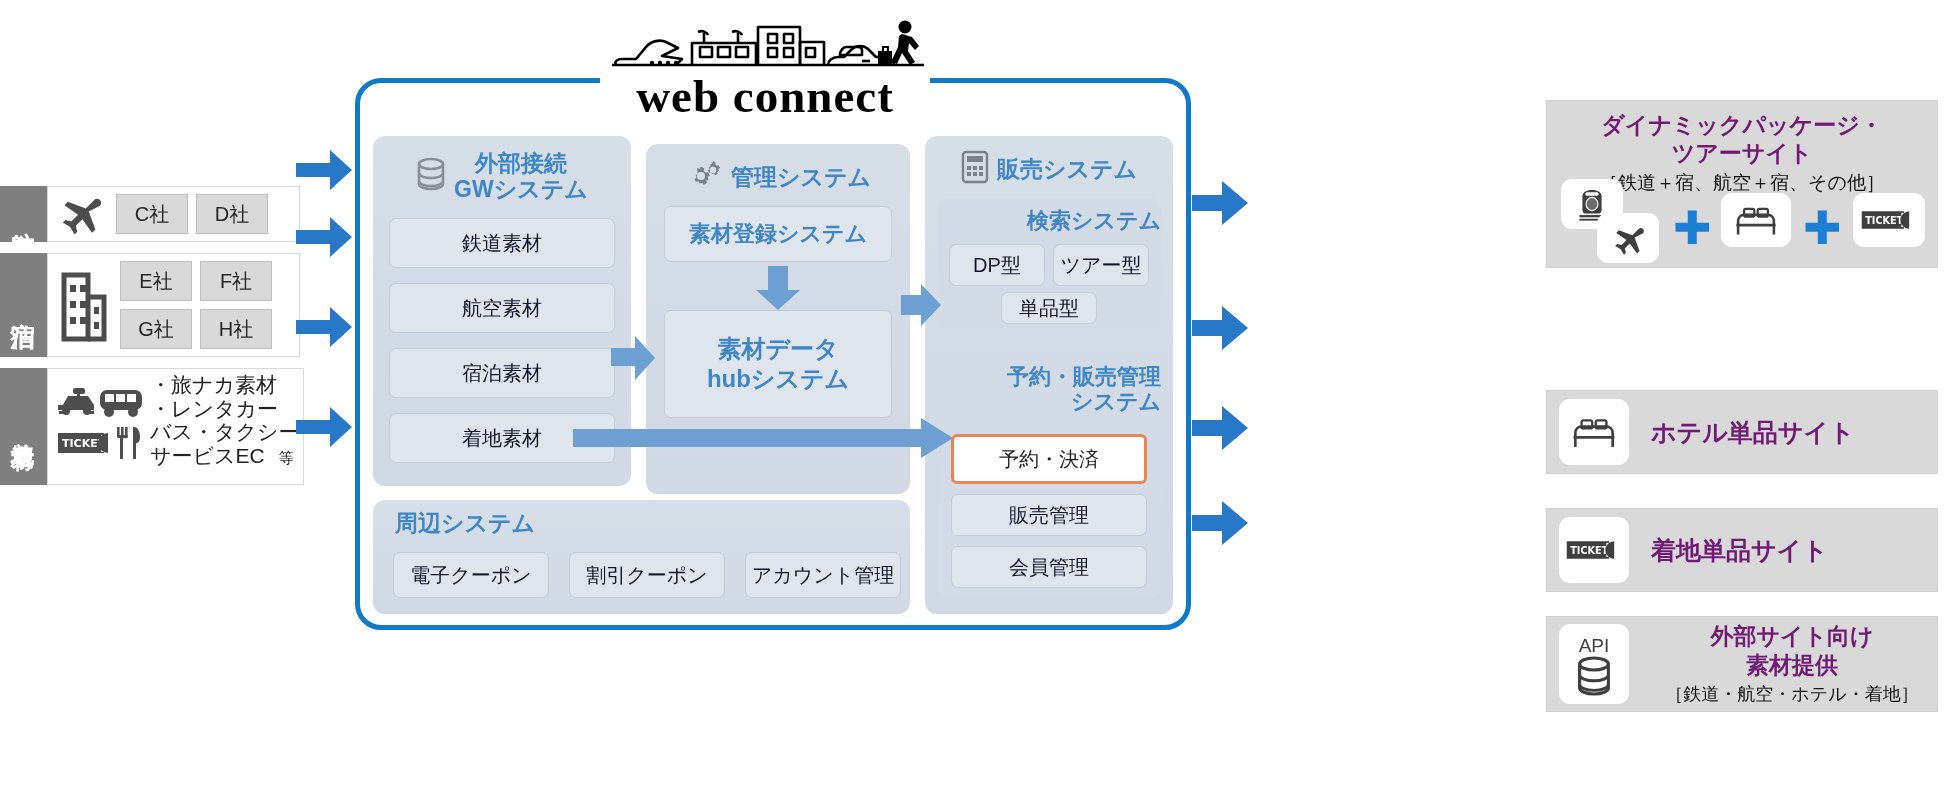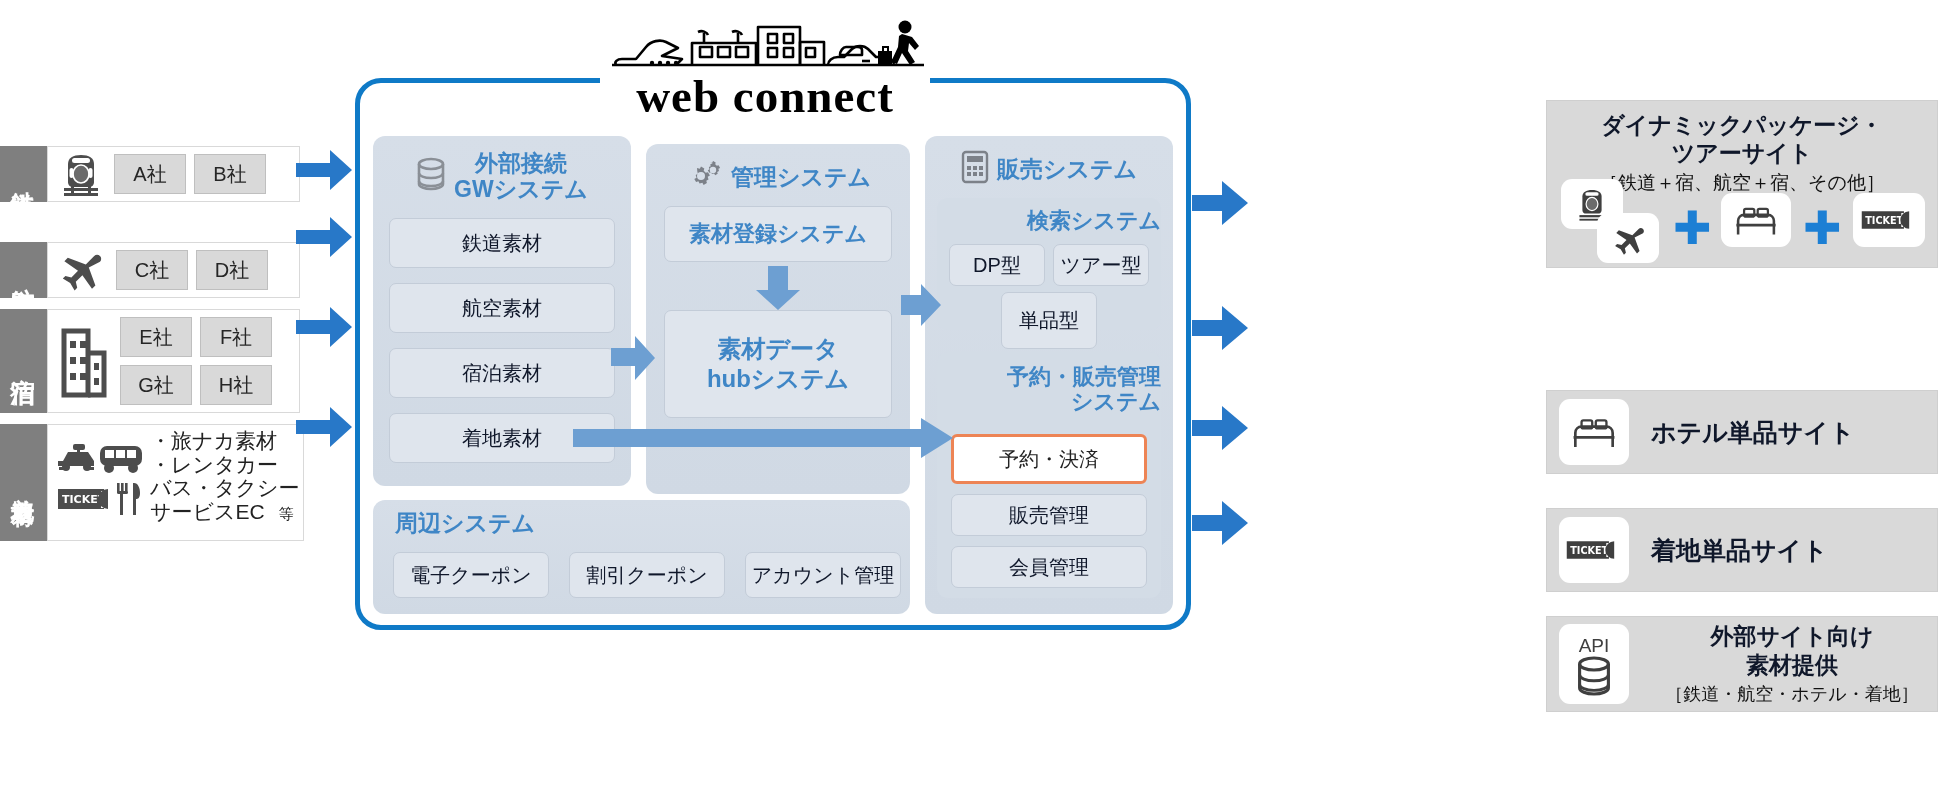--- a/index.html
+++ b/index.html
@@ -95,60 +95,38 @@
   .highlight-box {
     background: #ffffff; border: 3px solid #ed8455; border-radius: 6px;
     display: flex; align-items: center; justify-content: center;
     font-size: 20px; color: #222;
   }
 
   
   .out-panel {
     position: absolute; background: #d9d9d9; border: 1px solid #cfcfcf;
   }
-  .out-title { font-weight: bold; text-align: center; color: #0f172a; }
+  .out-title { font-weight: bold; text-align: center; color: #701a75; }
   .out-sub { text-align: center; color: #111; }
   .icon-tile {
     background: #ffffff; border-radius: 11px;
     display: flex; align-items: center; justify-content: center;
   }
   .plus { color: #1c7fd4; font-weight: bold; font-size: 46px; line-height: 1; }
 
   
   .barrow { position: absolute; }
 </style>
 </head>
 <body>
 
 <div class="canvas">
 
   <div class="left-col">
 
-    <div class="src-row" style="height:56px;width:300px;">
-      <div class="src-tab">鉄道</div>
-      <div class="src-body">
-        <div class="src-icon">
-          <svg width="46" height="44" viewBox="0 0 46 44">
-            <path d="M23 3c-8 0-13 3-13 9v18c0 3 2 5 5 5h16c3 0 5-2 5-5V12c0-6-5-9-13-9z" fill="#4d4d4d"></path>
-            <rect x="14" y="6" width="18" height="5" rx="2.5" fill="#fff"></rect>
-            <ellipse cx="23" cy="22" rx="8" ry="9" fill="#6b6b6b" stroke="#fff" stroke-width="1.6"></ellipse>
-            <rect x="11.5" y="16" width="4" height="10" rx="2" fill="#fff"></rect>
-            <rect x="30.5" y="16" width="4" height="10" rx="2" fill="#fff"></rect>
-            <rect x="6" y="36" width="34" height="3" fill="#4d4d4d"></rect>
-            <rect x="13" y="34" width="3" height="8" fill="#4d4d4d"></rect>
-            <rect x="30" y="34" width="3" height="8" fill="#4d4d4d"></rect>
-            <rect x="6" y="41" width="34" height="3" fill="#4d4d4d"></rect>
-          </svg>
-        </div>
-        <div class="chips">
-          <div class="chip">A社</div>
-          <div class="chip">B社</div>
-        </div>
-      </div>
-    </div>
 
     <div class="src-row" style="height:56px;width:300px;margin-top:40px;">
       <div class="src-tab">航空</div>
       <div class="src-body">
         <div class="src-icon">
           <svg width="48" height="44" viewBox="0 0 48 44">
             <path d="M44 12c-1.6-1.6-4.2-1.6-5.8 0l-8.4 8.4-18-6.6-3.4 3.4 13.6 9.6-6.6 6.6-6-1.4-2.6 2.6 7.4 4.4 4.4 7.4 2.6-2.6-1.4-6 6.6-6.6 9.6 13.6 3.4-3.4-6.6-18L44 17.8c1.6-1.6 1.6-4.2 0-5.8z" fill="#4d4d4d" transform="translate(-2,-4)"></path>
           </svg>
         </div>
         <div class="chips">
@@ -343,21 +321,21 @@
             </g>
           </svg>
         </span>
         <span class="panel-title">販売システム</span>
       </div>
 
       <div class="sub-group" style="position:absolute;left:12px;top:62px;width:224px;height:132px;">
         <div class="group-title" style="padding-top:10px;">検索システム</div>
         <div class="sub-item" style="position:absolute;left:12px;top:46px;width:96px;height:42px;">DP型</div>
         <div class="sub-item" style="position:absolute;left:116px;top:46px;width:96px;height:42px;">ツアー型</div>
-        <div class="sub-item" style="position:absolute;left:64px;top:94px;width:96px;height:57px;">単品型</div>
+        <div class="sub-item" style="position:absolute;left:64px;top:94px;width:96px;height:32px;">単品型</div>
       </div>
 
       <div class="sub-group" style="position:absolute;left:12px;top:216px;width:224px;height:246px;">
         <div class="group-title" style="padding-top:12px;">
           <span>予約・販売管理</span><br>
           <span>システム</span>
         </div>
         <div class="highlight-box" style="position:absolute;left:14px;top:82px;width:196px;height:50px;">予約・決済</div>
         <div class="sub-item" style="position:absolute;left:14px;top:142px;width:196px;height:42px;">販売管理</div>
         <div class="sub-item" style="position:absolute;left:14px;top:194px;width:196px;height:42px;">会員管理</div>

